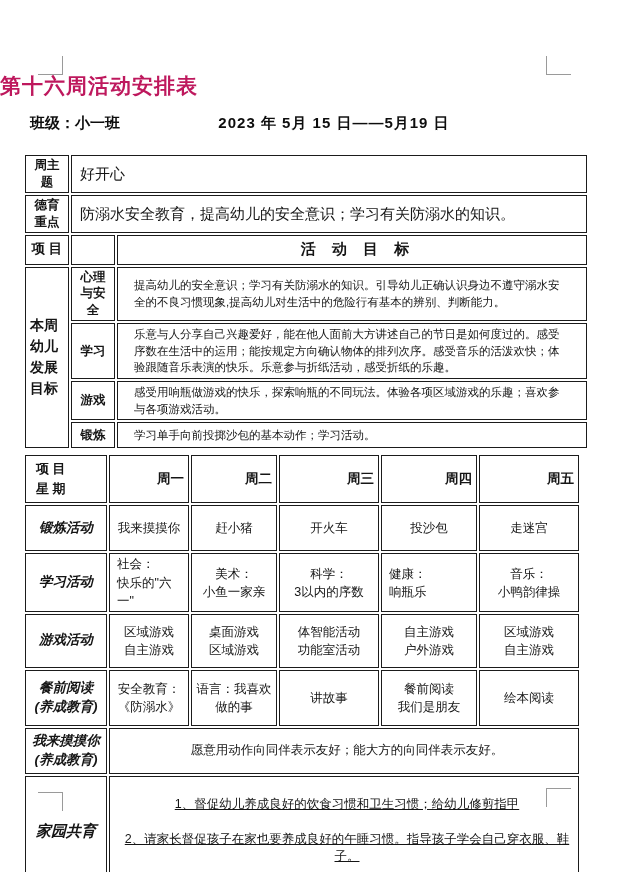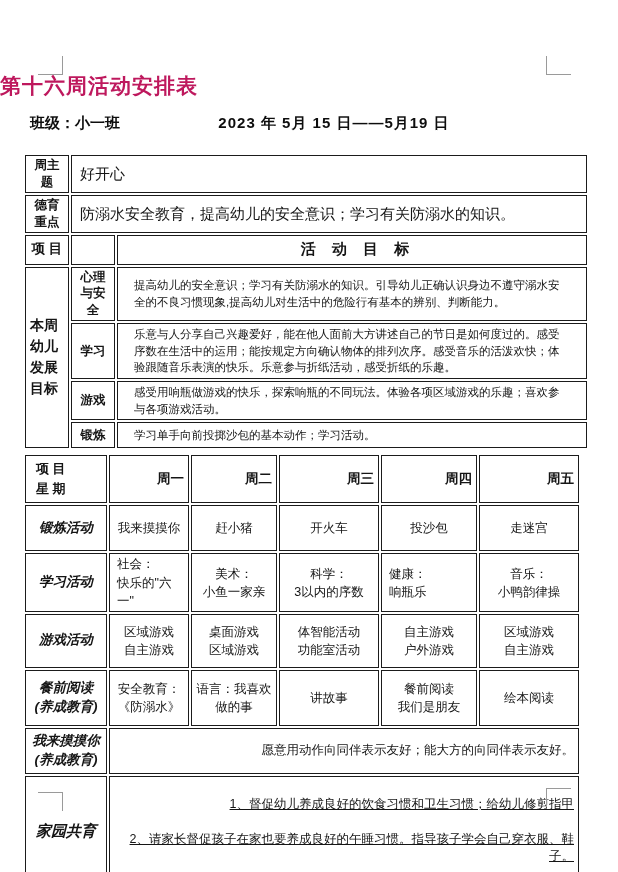--- a/index.html
+++ b/index.html
@@ -41,21 +41,21 @@
   .sub{font-weight:bold;text-align:center;font-size:12.5px;}
   .txt{text-align:left;font-size:11.5px;line-height:1.45;padding:2px 16px;}
   .info-table{margin-top:20px;}
   .week-table{margin-top:3px;}
   .corner{font-weight:bold;text-align:left;padding-left:10px;font-size:13px;line-height:1.6;}
   .day{font-weight:bold;text-align:right;font-size:13.5px;}
   .rowlbl{font-weight:bold;text-align:center;font-size:13.5px;line-height:1.4;font-style:italic;}
   .cell{text-align:center;font-size:12.5px;line-height:1.45;}
   .al{text-align:left;padding-left:7px;}
   .biglbl{font-size:15px;margin-top:17px;}
-  .wide{text-align:right;padding-left:10px;font-size:12.5px;}
+  .wide{text-align:center;padding-left:10px;font-size:12.5px;}
   .home-item{margin:18px 0;text-decoration:underline;}
   
   .footer{
     margin:6px 22px 0 0;text-align:right;
     font-size:11.5px;line-height:17px;color:#161616;
   }
   .name-line{white-space:nowrap;}
   .uline{
     display:inline-block;width:52px;text-align:center;
     border-bottom:1.6px solid #111;margin-left:3px;

